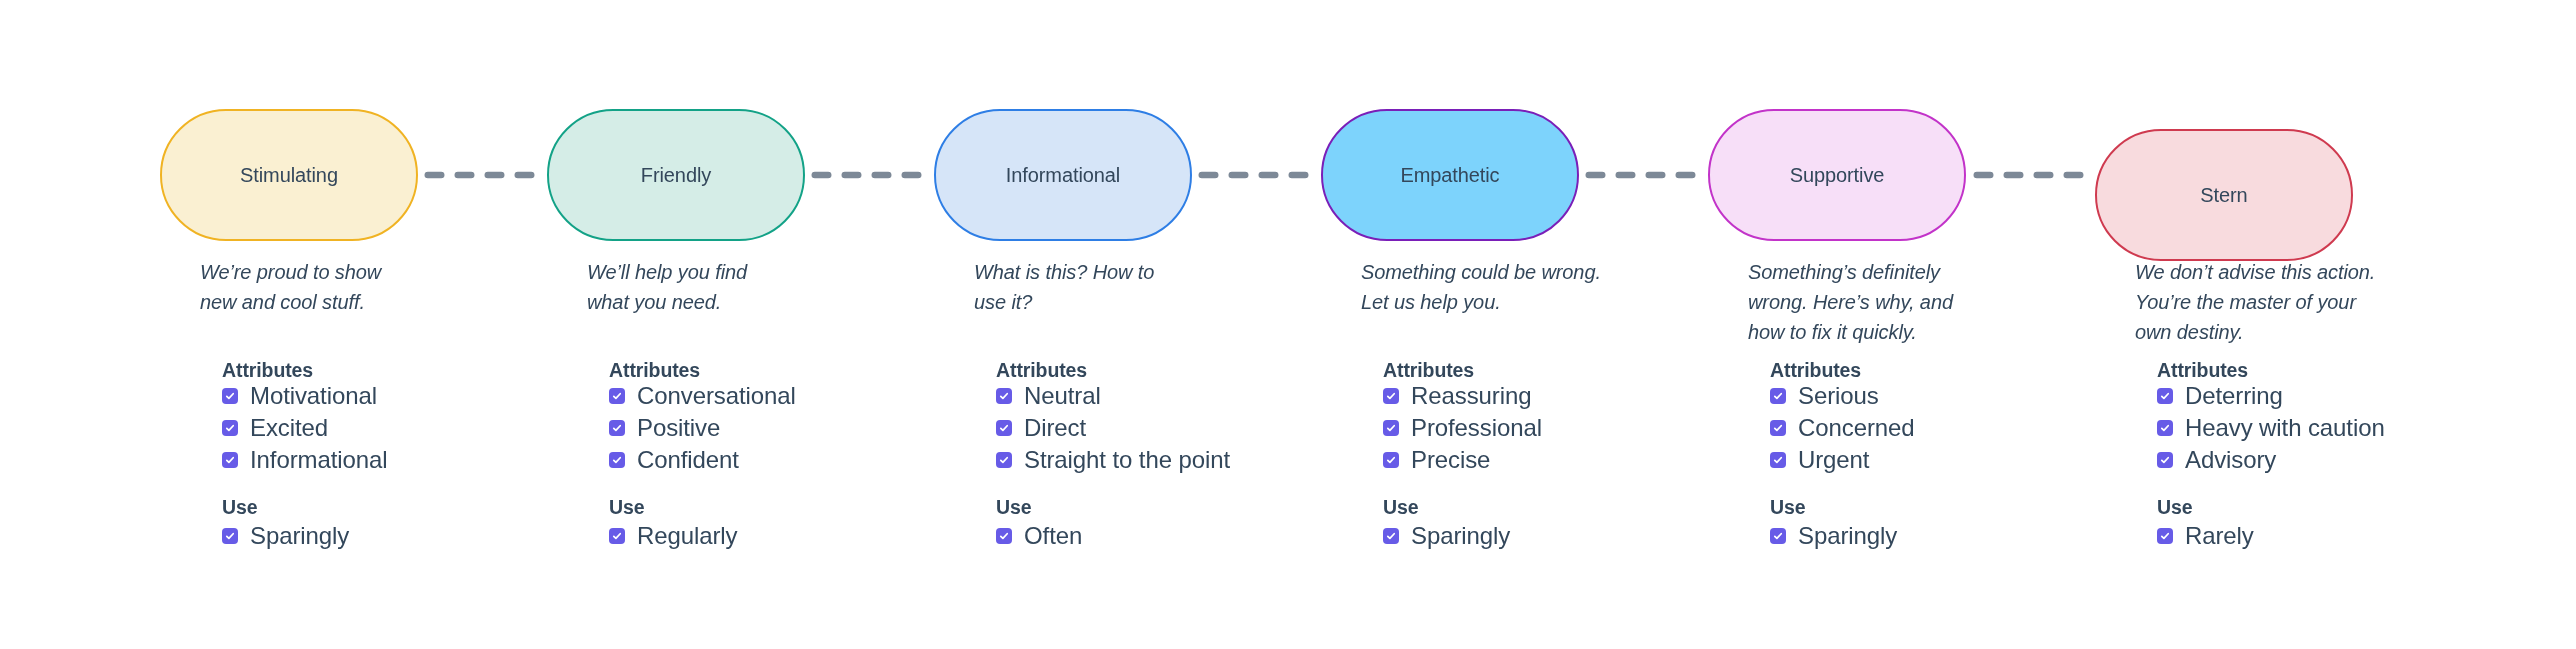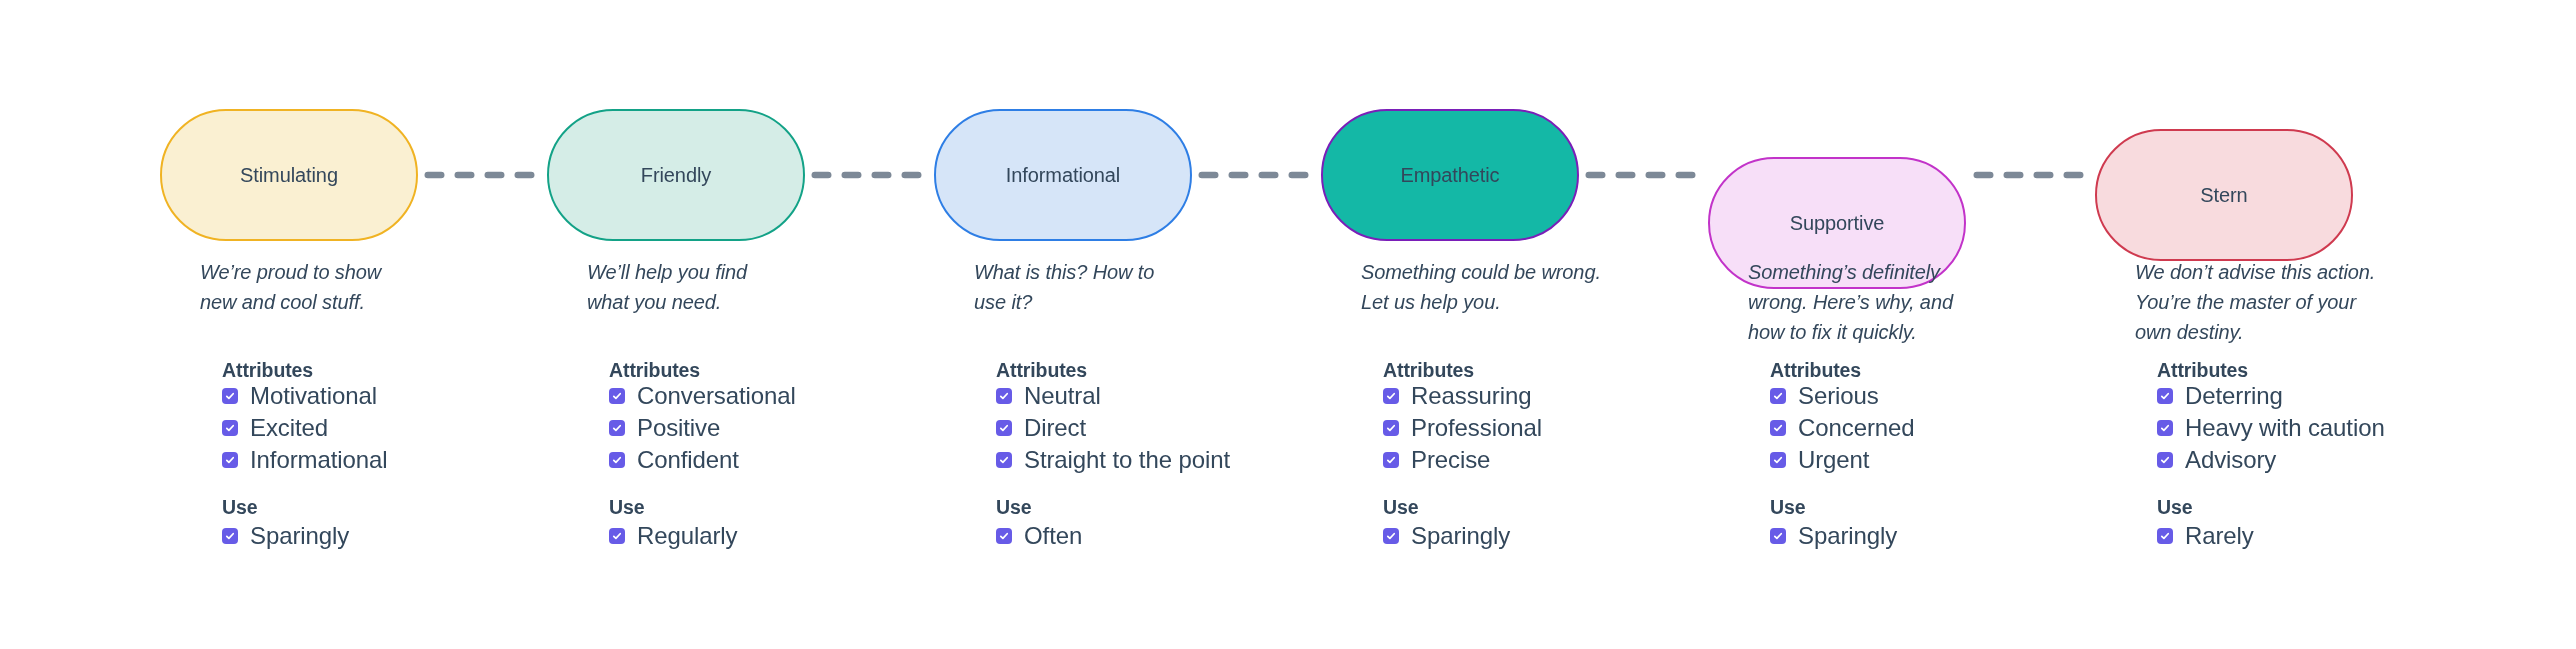--- a/index.html
+++ b/index.html
@@ -273,21 +273,21 @@
   </div>
         </div>
     </div>
   </div>
     <div class="connector" style="left: 1032px;">
       <svg width="129" height="8" viewBox="0 0 192 12">
         <line x1="14" y1="6" x2="178" y2="6" stroke="currentColor" stroke-width="10" stroke-linecap="round" stroke-dasharray="20 25"></line>
       </svg>
     </div>
     <div class="tone-col" style="left: 1161px;">
-    <div class="pill" style="background: #14b8a6; border-color: rgb(122, 31, 184);">
+    <div class="pill" style="background: #7dd3fc; border-color: rgb(122, 31, 184);">
       <span class="pill-label">Empathetic</span>
     </div>
     <div class="desc">
         <div class="desc-line">Something could be wrong.</div>
         <div class="desc-line">Let us help you.</div>
       </div>
     <div class="attrs-block">
       <div class="section-heading">Attributes</div>
       <div class="rows">
           <div class="check-row">
@@ -329,21 +329,21 @@
   </div>
         </div>
     </div>
   </div>
     <div class="connector" style="left: 1419px;">
       <svg width="129" height="8" viewBox="0 0 192 12">
         <line x1="14" y1="6" x2="178" y2="6" stroke="currentColor" stroke-width="10" stroke-linecap="round" stroke-dasharray="20 25"></line>
       </svg>
     </div>
     <div class="tone-col" style="left: 1548px;">
-    <div class="pill" style="background: rgb(247, 223, 248); border-color: rgb(194, 51, 201); margin-top: 48px;">
+    <div class="pill" style="background: rgb(247, 223, 248); border-color: rgb(194, 51, 201);">
       <span class="pill-label">Supportive</span>
     </div>
     <div class="desc">
         <div class="desc-line">Something’s definitely</div>
         <div class="desc-line">wrong. Here’s why, and</div>
         <div class="desc-line">how to fix it quickly.</div>
       </div>
     <div class="attrs-block">
       <div class="section-heading">Attributes</div>
       <div class="rows">

